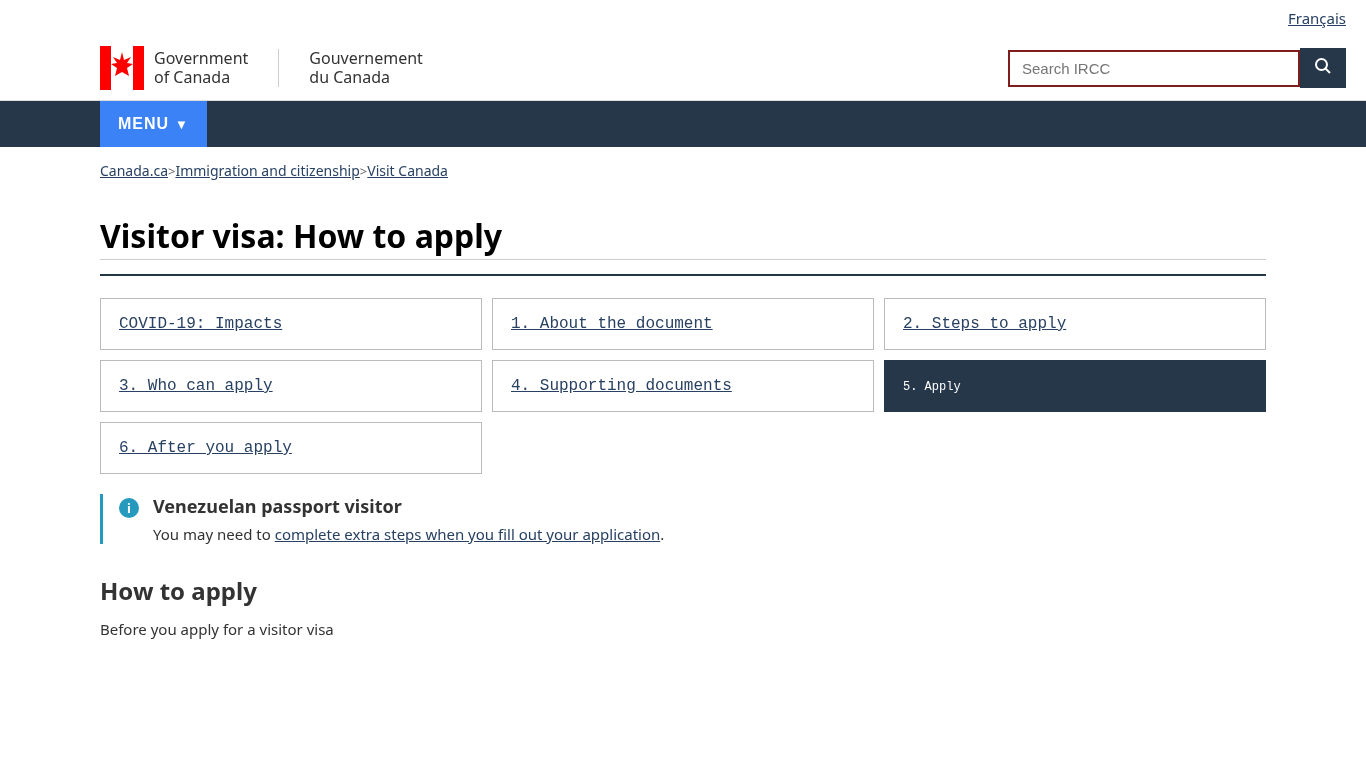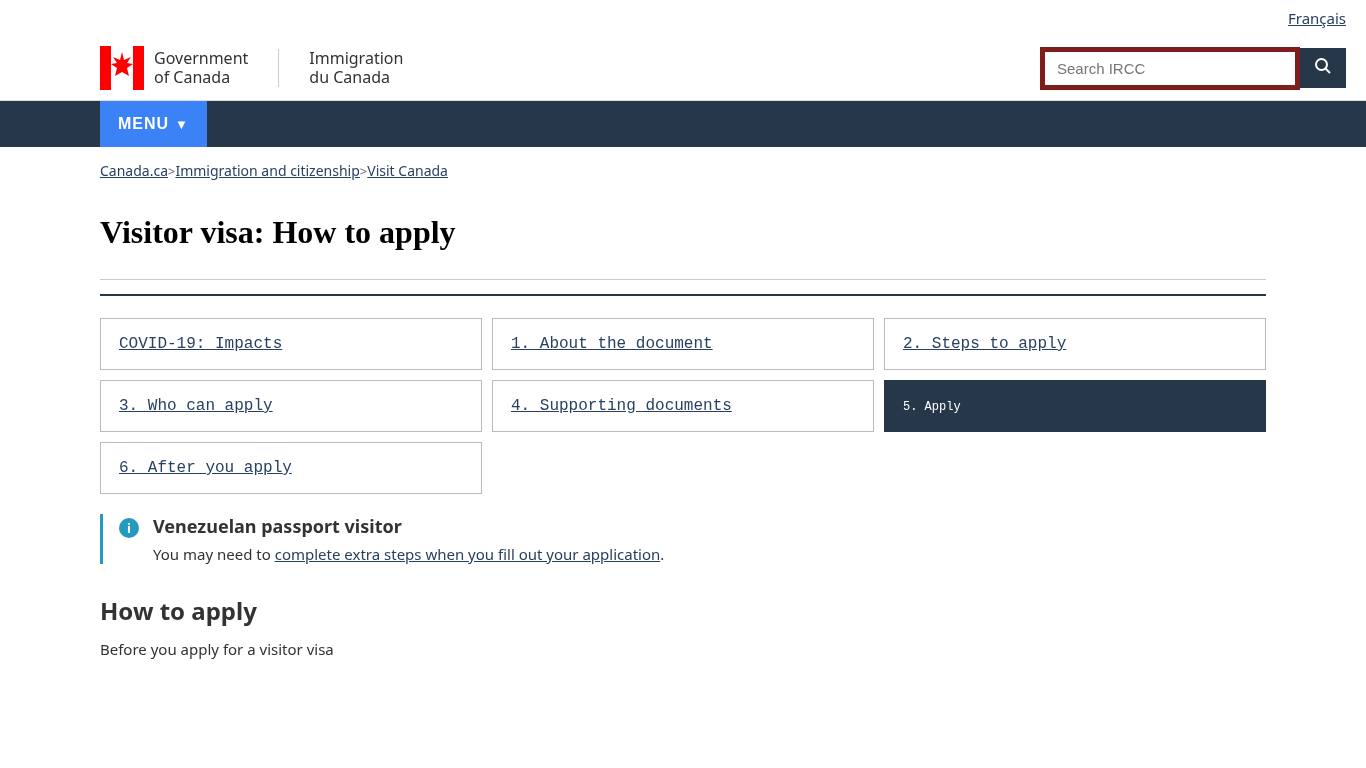--- a/index.html
+++ b/index.html
@@ -39,24 +39,24 @@
     .gov-name {
       display: flex;
       flex-direction: column;
       line-height: 1.2;
     }
     .search-area {
       display: flex;
       align-items: center;
     }
     .search-input {
-      border: 5px solid #7f1d1d;
+      border: 2px solid #7f1d1d;
       padding: 8px 12px;
       font-size: 15px;
-      width: 260px;
+      width: 292px;
       outline: none;
     }
     .search-button {
       background: #26374a;
       border: none;
       padding: 9px 14px;
       cursor: pointer;
       color: #fff;
       font-size: 16px;
     }
@@ -103,23 +103,22 @@
     .main-content {
       padding: 20px 100px 40px 100px;
       max-width: 1366px;
     }
 
     .page-title {
       font-size: 32px;
       font-weight: 700;
       color: #000;
       margin-bottom: 14px;
-      padding-bottom: 28px;
+      padding-bottom: 2px;
       border-bottom: 1px solid #ccc;
-      font-family: Liberation Serif, serif;
     }
 
     
     .tab-grid {
       display: grid;
       grid-template-columns: repeat(3, 1fr);
       gap: 10px;
       margin-bottom: 10px;
     }
     .tab-card {
@@ -221,21 +220,21 @@
       <polygon points="22,6 24,14 31,11 27,17 33,18 27,22 29,30 22,26 15,30 17,22 11,18 17,17 13,11 20,14" fill="#FF0000"></polygon>
     </svg>
     <div class="gov-name">
       <div style="display:flex;gap:30px;">
         <div>
           <span>Government</span><br>
           <span>of Canada</span>
         </div>
         <div style="border-left:1px solid #ccc;"></div>
         <div>
-          <span>Immigration</span><br>
+          <span>Gouvernement</span><br>
           <span>du Canada</span>
         </div>
       </div>
     </div>
   </div>
   <div class="search-area">
     <input class="search-input" type="text" placeholder="Search IRCC" style="">
     <button class="search-button">
       <svg width="18" height="18" viewBox="0 0 18 18" fill="none">
         <circle cx="7.5" cy="7.5" r="5.5" stroke="white" stroke-width="2"></circle>

